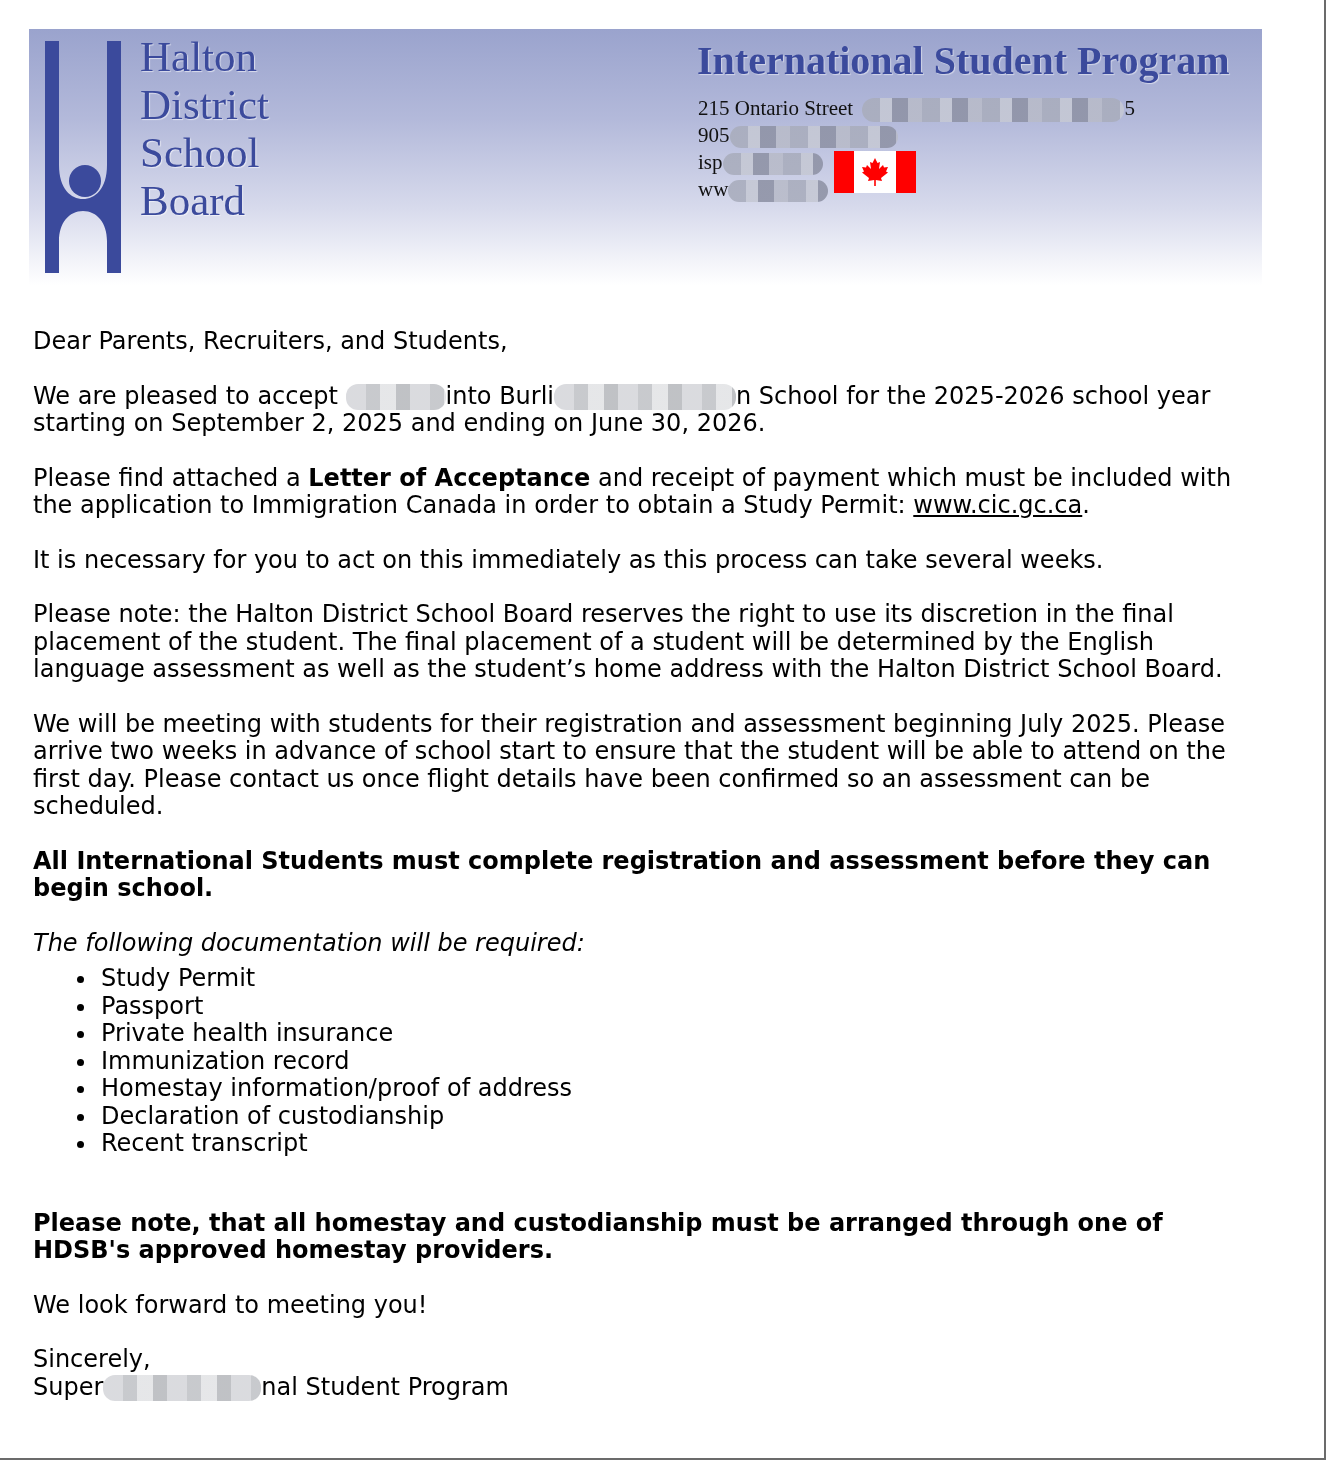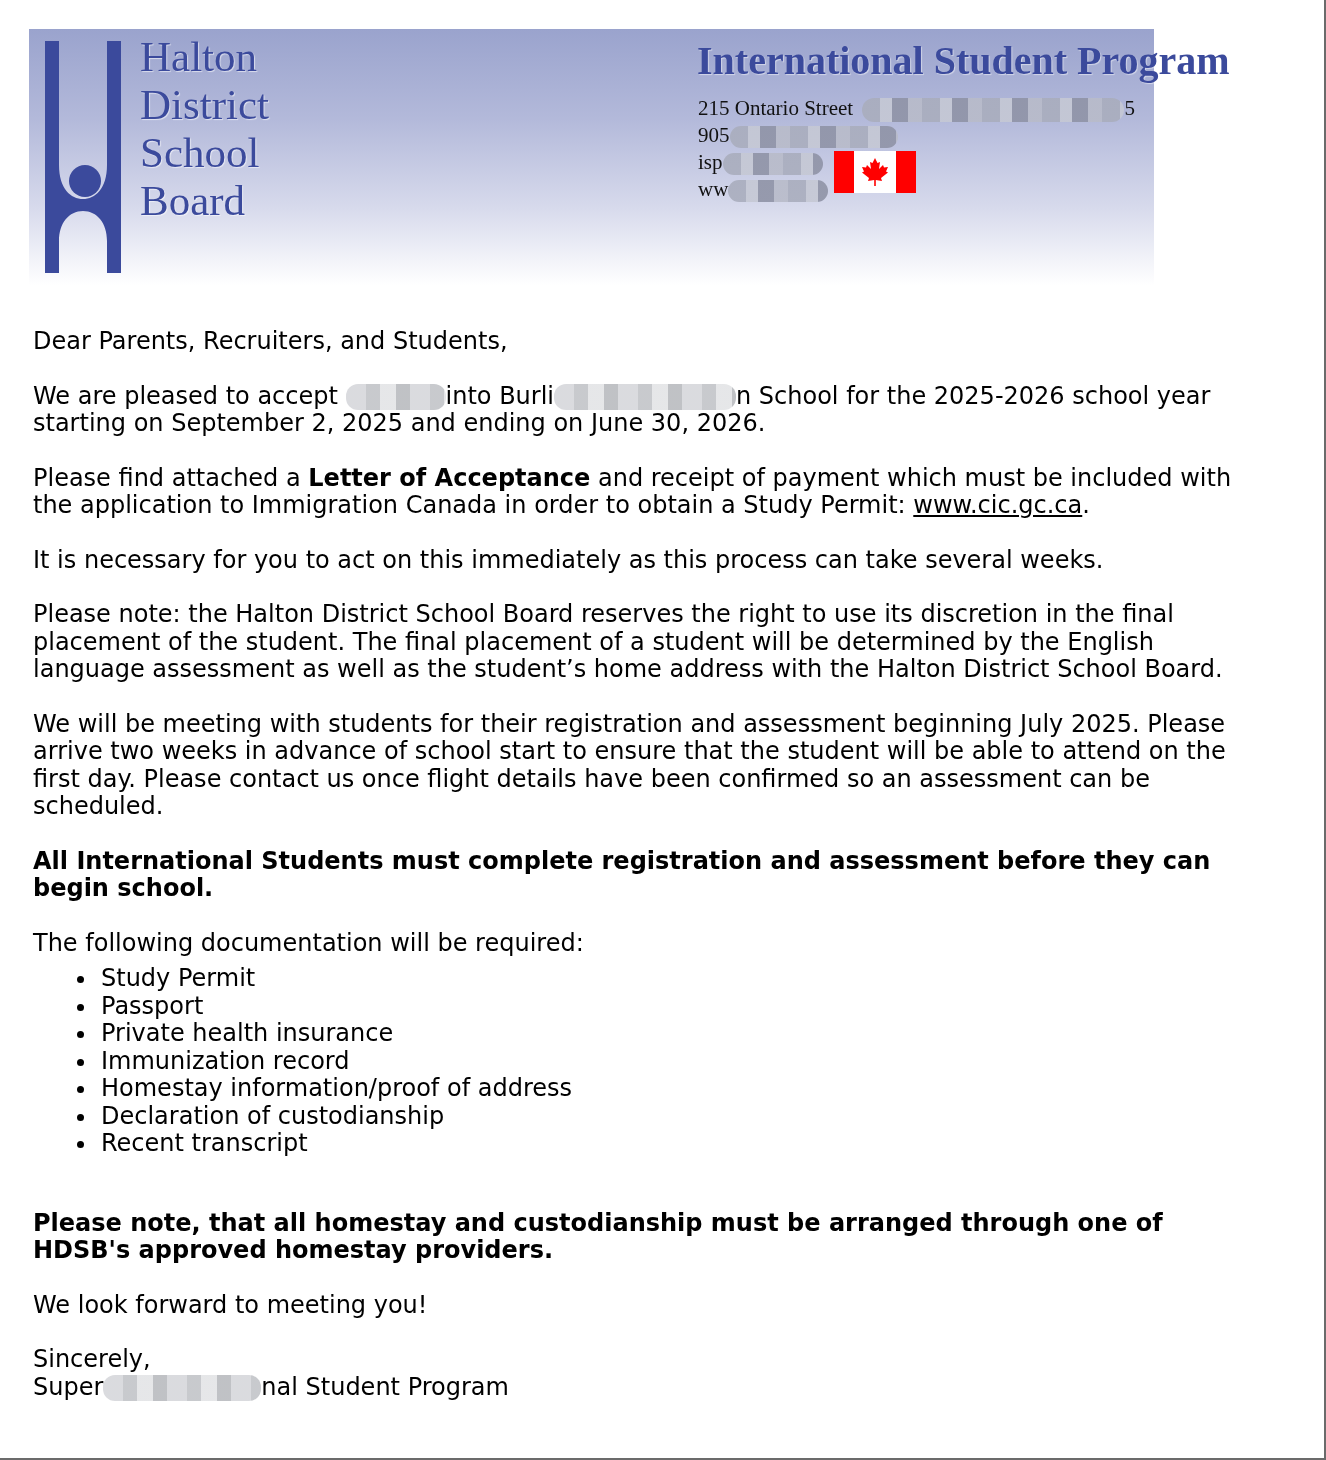--- a/index.html
+++ b/index.html
@@ -21,21 +21,21 @@
       width: 1324px;
       height: 1458px;
       border-right: 2px solid #6b6b6b;
       border-bottom: 2px solid #6b6b6b;
       box-sizing: content-box;
     }
     .letterhead {
       position: absolute;
       left: 29px;
       top: 29px;
-      width: 1125px;
+      width: 1233px;
       height: 256px;
       background: linear-gradient(to bottom, #9aa3cd 0%, #b3b9da 35%, #d7daec 70%, #ffffff 100%);
     }
     .logo-mark {
       position: absolute;
       left: 16px;
       top: 12px;
       width: 76px;
       height: 232px;
     }
@@ -201,21 +201,21 @@
   </p>
 
   <p>It is necessary for you to act on this immediately as this process can take several weeks.</p>
 
   <p>Please note: the Halton District School Board reserves the right to use its discretion in the final placement of the student. The final placement of a student will be determined by the English language assessment as well as the student’s home address with the Halton District School Board.</p>
 
   <p>We will be meeting with students for their registration and assessment beginning July 2025.  Please arrive two weeks in advance of school start to ensure that the student will be able to attend on the first day. Please contact us once flight details have been confirmed so an assessment can be scheduled.</p>
 
   <p><b>All International Students must complete registration and assessment before they can begin school.</b></p>
 
-  <p style="margin-bottom:0;">The following documentation will be required:</p>
+  <p style="margin-bottom:0;font-style:italic;">The following documentation will be required:</p>
 
   <ul class="docs">
     <li>Study Permit</li>
     <li>Passport</li>
     <li>Private health insurance</li>
     <li>Immunization record</li>
     <li>Homestay information/proof of address</li>
     <li>Declaration of custodianship</li>
     <li>Recent transcript</li>
   </ul>

